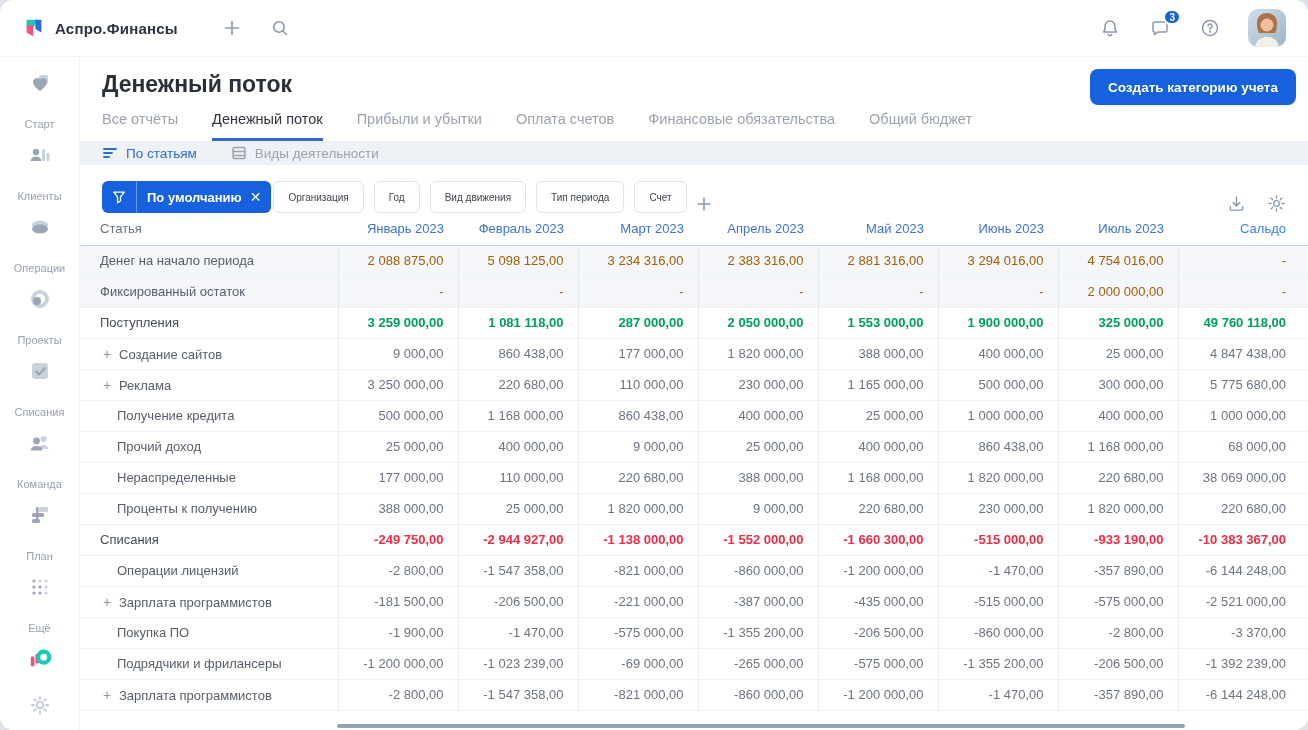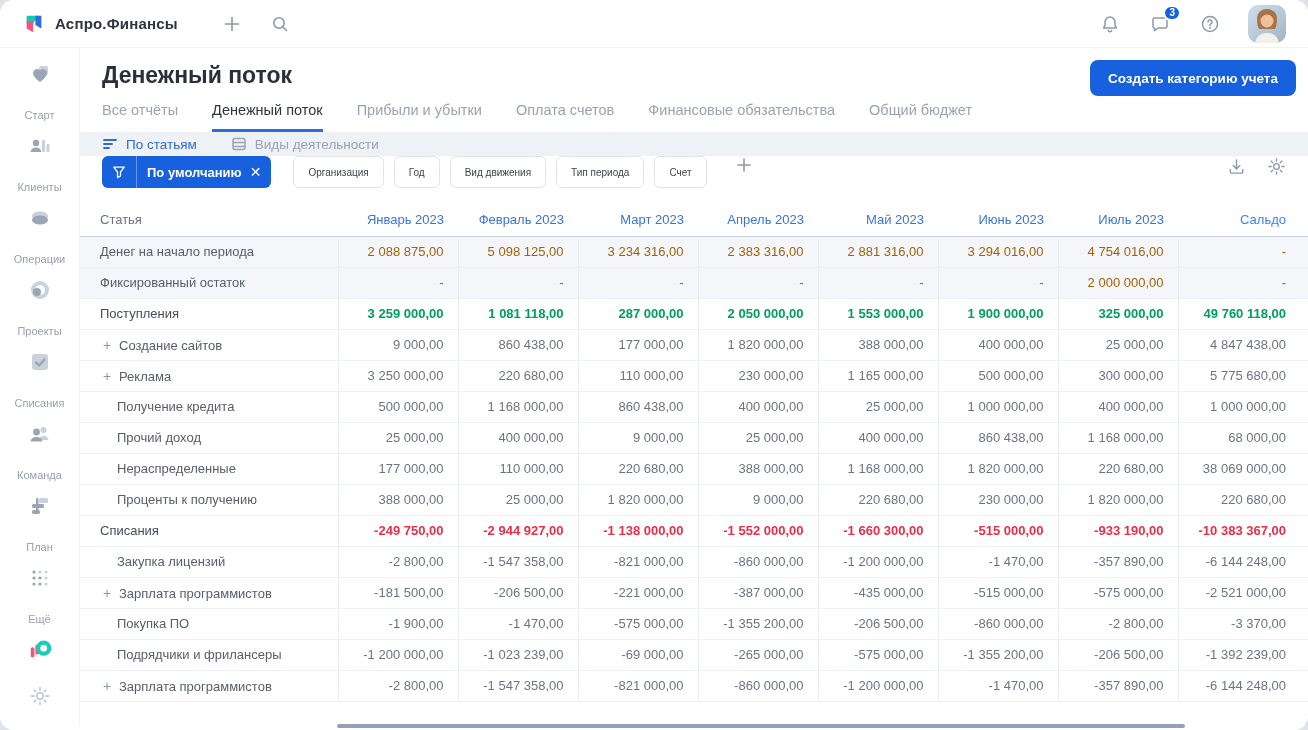--- a/index.html
+++ b/index.html
@@ -11,21 +11,21 @@
   body{
     background:#dfe4ea;
     font-family:"Liberation Sans","DejaVu Sans",sans-serif;
     width:1308px;height:730px;overflow:hidden;
   }
   .app{
     position:relative;width:1308px;height:730px;background:#fff;
     border-radius:14px;overflow:hidden;
   }
   
-  .topbar{height:48px;display:flex;align-items:center;padding:0 22px;background:#fff;border-bottom:1px solid #f0f2f5;}
+  .topbar{height:57px;display:flex;align-items:center;padding:0 22px;background:#fff;border-bottom:1px solid #f0f2f5;}
   .brand{display:flex;align-items:center;gap:9px;}
   .brand-name{font-size:15px;font-weight:700;color:#2c3440;letter-spacing:.2px;}
   .tb-ic{color:#8d99ab;display:flex;align-items:center;justify-content:center;width:24px;height:24px;cursor:pointer;}
   .tb-plus{margin-left:42px;}
   .tb-search{margin-left:24px;}
   .tb-right{margin-left:auto;display:flex;align-items:center;gap:26px;}
   .badge-wrap{position:relative;}
   .badge{position:absolute;top:-7px;right:-9px;min-width:17px;height:16px;padding:0 4px;background:var(--accent);
     color:#fff;font-size:10px;font-weight:700;border-radius:9px;display:flex;align-items:center;justify-content:center;border:2px solid #fff;}
   .avatar{width:38px;height:38px;border-radius:10px;overflow:hidden;flex:none;}
@@ -45,21 +45,21 @@
     font-size:13.5px;font-weight:700;border:none;border-radius:8px;cursor:pointer;font-family:inherit;}
   .tabs{display:flex;gap:34px;margin-top:12px;font-size:14.5px;color:#9aa3b0;}
   .tab{padding-bottom:11px;border-bottom:3px solid transparent;cursor:pointer;white-space:nowrap;}
   .tab.active{color:#2f3540;border-bottom-color:#2e6bd4;}
   
   .subtab-band{height:24px;background:#eef1f6;display:flex;align-items:center;gap:34px;padding:0 22px;}
   .subtab{display:flex;align-items:center;gap:8px;font-size:13.5px;color:#9aa3b0;cursor:pointer;}
   .subtab.active{color:#2e6bd4;}
   .subtab .si{display:flex;align-items:center;}
   
-  .toolbar{height:48px;display:flex;align-items:flex-start;gap:22px;padding:0 22px;background:#fff;}
+  .toolbar{height:48px;display:flex;align-items:flex-end;gap:2px;padding:0 22px;background:#fff;}
   .filter-primary{height:32px;display:flex;align-items:center;background:var(--accent);color:#fff;border-radius:6px;font-size:13px;font-weight:700;cursor:pointer;}
   .fp-ic{padding:0 10px;display:flex;align-items:center;}
   .fp-div{width:1px;height:32px;background:rgba(255,255,255,.35);}
   .fp-label{padding:0 6px 0 10px;}
   .fp-x{padding:0 10px 0 2px;font-size:14px;font-weight:400;}
   .chip{height:32px;display:flex;align-items:center;padding:0 14px;border:1px solid #dfe3ea;border-radius:6px;
     background:#fff;font-size:10px;color:#3e454f;cursor:pointer;white-space:nowrap;}
   .add-filter{color:#8d99ab;margin-left:6px;cursor:pointer;display:flex;align-items:center;}
   .toolbar-right{margin-left:auto;display:flex;align-items:center;gap:20px;color:#8d99ab;}
   .toolbar-right .tb-ic{width:20px;height:20px;}
@@ -465,21 +465,21 @@
               <td class="c-num">-249 750,00</td>
               <td class="c-num">-2 944 927,00</td>
               <td class="c-num">-1 138 000,00</td>
               <td class="c-num">-1 552 000,00</td>
               <td class="c-num">-1 660 300,00</td>
               <td class="c-num">-515 000,00</td>
               <td class="c-num">-933 190,00</td>
               <td class="c-num saldo">-10 383 367,00</td>
             </tr>
             <tr>
-              <td class="c-label indent">Закупка лицензий</td>
+              <td class="c-label indent">Операции лицензий</td>
               <td class="c-num">-2 800,00</td>
               <td class="c-num">-1 547 358,00</td>
               <td class="c-num">-821 000,00</td>
               <td class="c-num">-860 000,00</td>
               <td class="c-num">-1 200 000,00</td>
               <td class="c-num">-1 470,00</td>
               <td class="c-num">-357 890,00</td>
               <td class="c-num saldo">-6 144 248,00</td>
             </tr>
             <tr>

